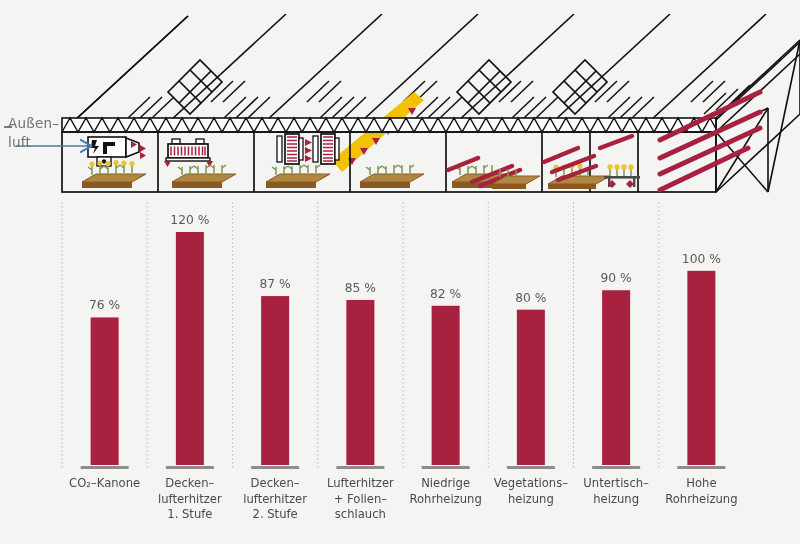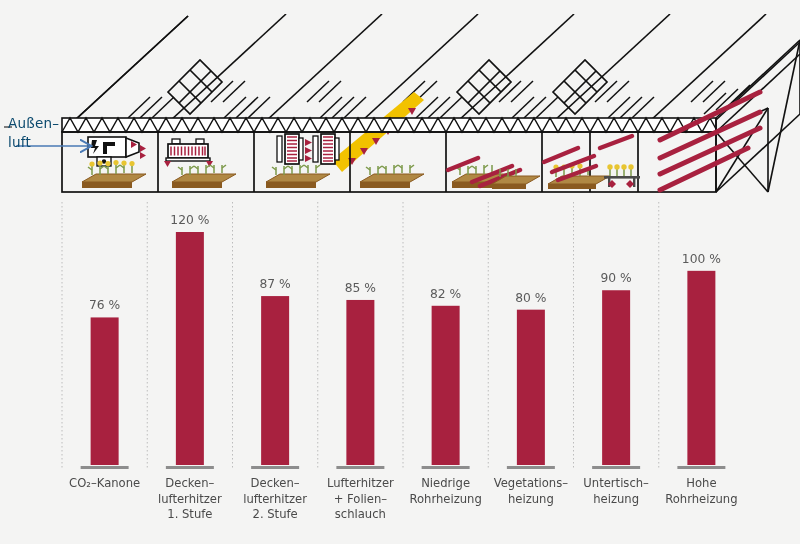--- a/index.html
+++ b/index.html
@@ -6,21 +6,21 @@
   body{
     width:800px;height:544px;
     background:#f4f4f3;
     font-family:"DejaVu Sans","Liberation Sans",sans-serif;
     overflow:hidden;position:relative;
   }
   #stage{position:absolute;left:0;top:0;width:800px;height:544px;}
   svg{display:block;}
   .lbl-outer{
     position:absolute;left:8px;top:114px;
-    font-size:13.5px;color:#0c4a6e;line-height:1.42;
+    font-size:13.5px;color:#737373;line-height:1.42;
     letter-spacing:.2px;
   }
   .valtxt{
     font-size:12.3px;fill:#5a5a5a;
     font-family:"DejaVu Sans","Liberation Sans",sans-serif;
     text-anchor:middle;
   }
   .cattxt{
     font-size:11.6px;fill:#4a4a4a;
     font-family:"DejaVu Sans","Liberation Sans",sans-serif;

